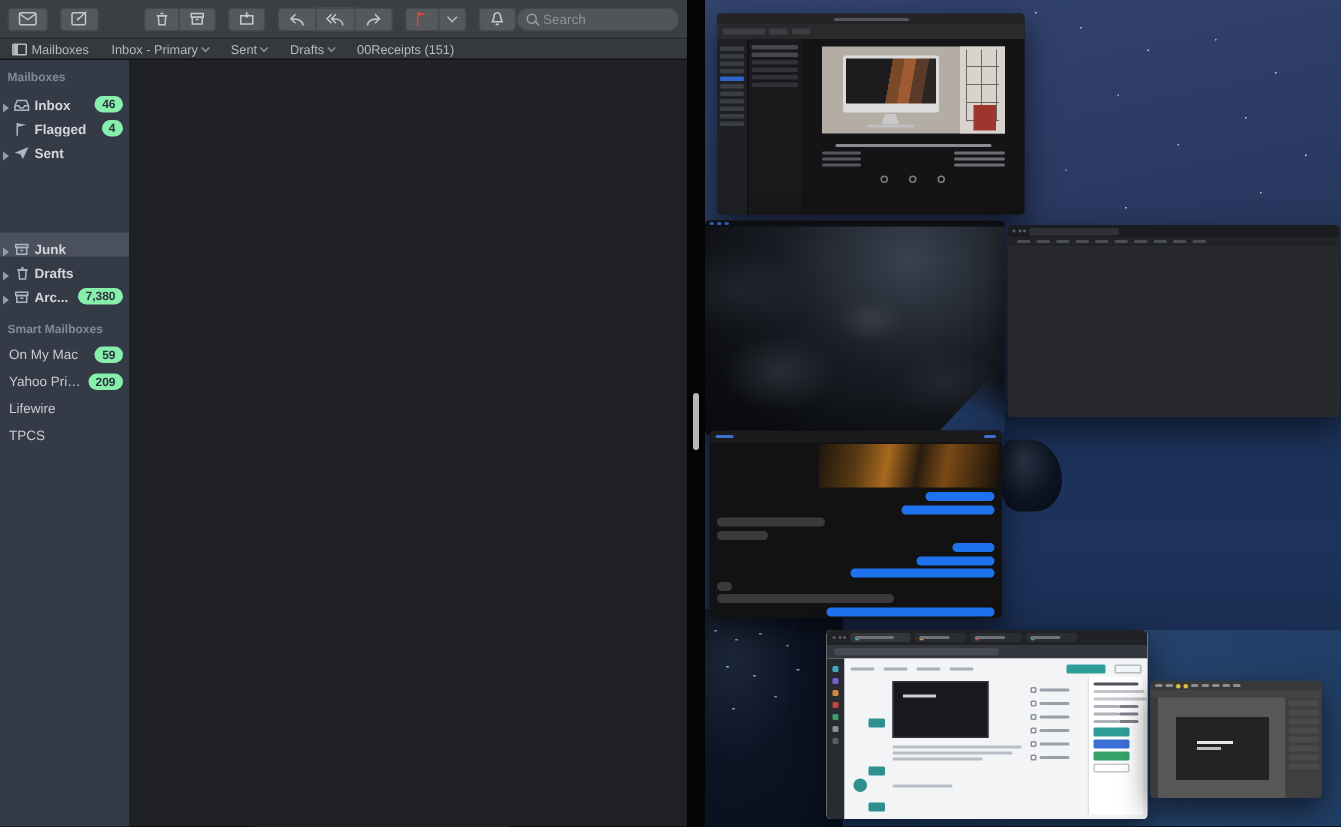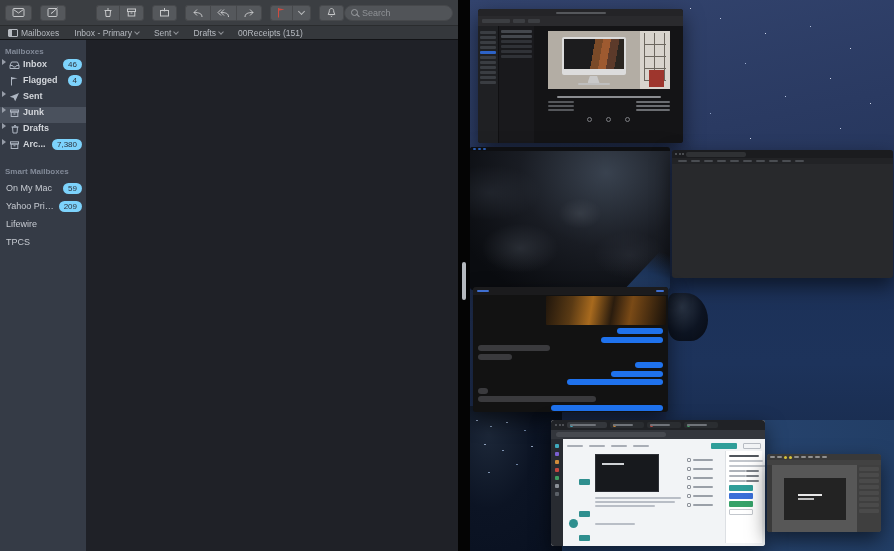--- a/index.html
+++ b/index.html
@@ -34,29 +34,29 @@
     padding:0 8px; font-size:8.5px; color:#b6bac0; border-bottom:1px solid #121316; flex-shrink:0; }
   .fav-item { display:flex; align-items:center; gap:3px; }
   .fav-chev { width:4px; height:4px; border-right:1px solid #8f9297; border-bottom:1px solid #8f9297;
     transform:rotate(45deg); margin-top:-2px; }
   .mbx-icon { width:10px; height:8px; border:1px solid #b6bac0; border-radius:1px; position:relative; }
   .mbx-icon::before { content:''; position:absolute; left:0; top:0; bottom:0; width:3px; background:#b6bac0; }
 
   .mail-body { flex:1; display:flex; min-height:0; }
   .sidebar { width:86px; background:#353b46; flex-shrink:0; padding-top:3px; overflow:hidden; }
   .sb-header { font-size:8px; font-weight:700; color:#828a98; padding:4px 4px 3px 5px; }
-  .sb-row { height:16px; display:flex; align-items:flex-start; padding:0 4px 0 2px; gap:3px;
+  .sb-row { height:16px; display:flex; align-items:flex-end; padding:0 4px 0 2px; gap:3px;
     font-size:9px; font-weight:600; color:#d3d6db; }
-  .sb-row.selected { background:#4a515d; }
+  .sb-row.selected { background:#4a515d;margin-top:48px; }
   .disc { width:0; height:0; border-left:4px solid #979da8; border-top:3px solid transparent;
     border-bottom:3px solid transparent; flex-shrink:0; }
   .disc.hidden { border-left-color:transparent; }
   .sb-ico { width:11px; height:11px; flex-shrink:0; display:flex; align-items:center; justify-content:center; }
   .sb-label { flex:1; overflow:hidden; white-space:nowrap; text-overflow:ellipsis; }
-  .badge { background:#7dd3fc; color:#2c323c; font-size:8px; font-weight:400; border-radius:8px;
+  .badge { background:#86efac; color:#2c323c; font-size:8px; font-weight:700; border-radius:8px;
     padding:1px 5px; line-height:9px; flex-shrink:0; }
   .sb-smart-row { height:18px; display:flex; align-items:center; padding:0 4px 0 6px;
     font-size:9px; color:#c7cbd2; }
   .sb-smart-row .sb-label { flex:1; }
 
   .msg-list { width:155px; background:#17181d; border-right:1px solid #000; flex-shrink:0;
     display:flex; flex-direction:column; }
   .list-header { height:17px; background:#1e2025; border-bottom:1px solid #0c0d10;
     display:flex; align-items:center; padding:0 7px; gap:4px; }
   .sort-label { font-size:9px; font-weight:700; color:#d5d7db; }

